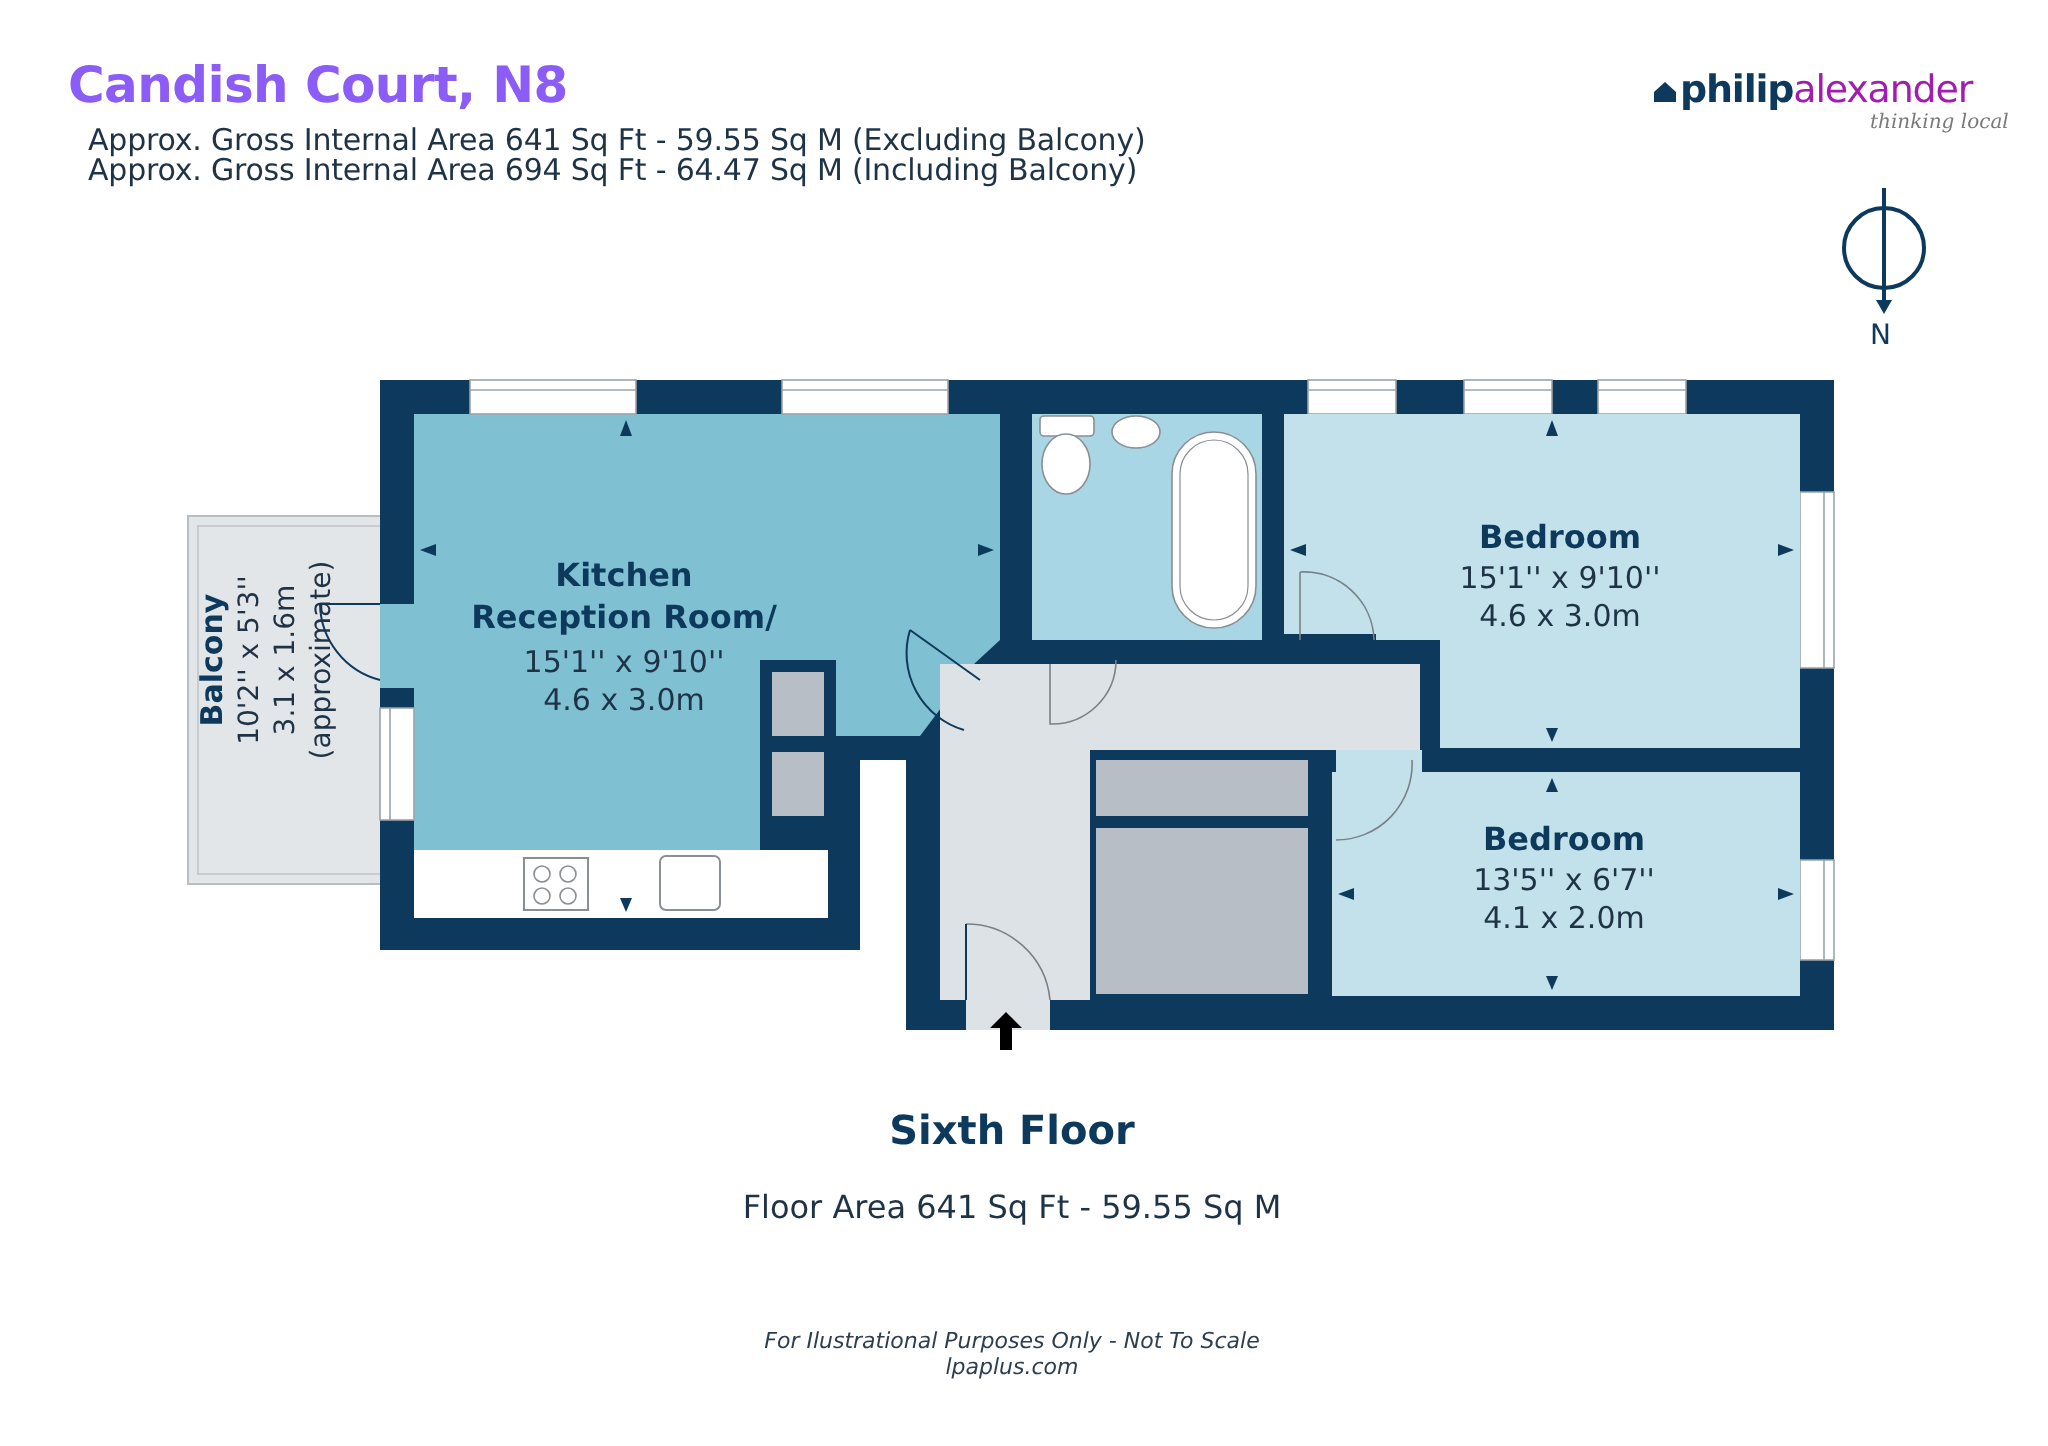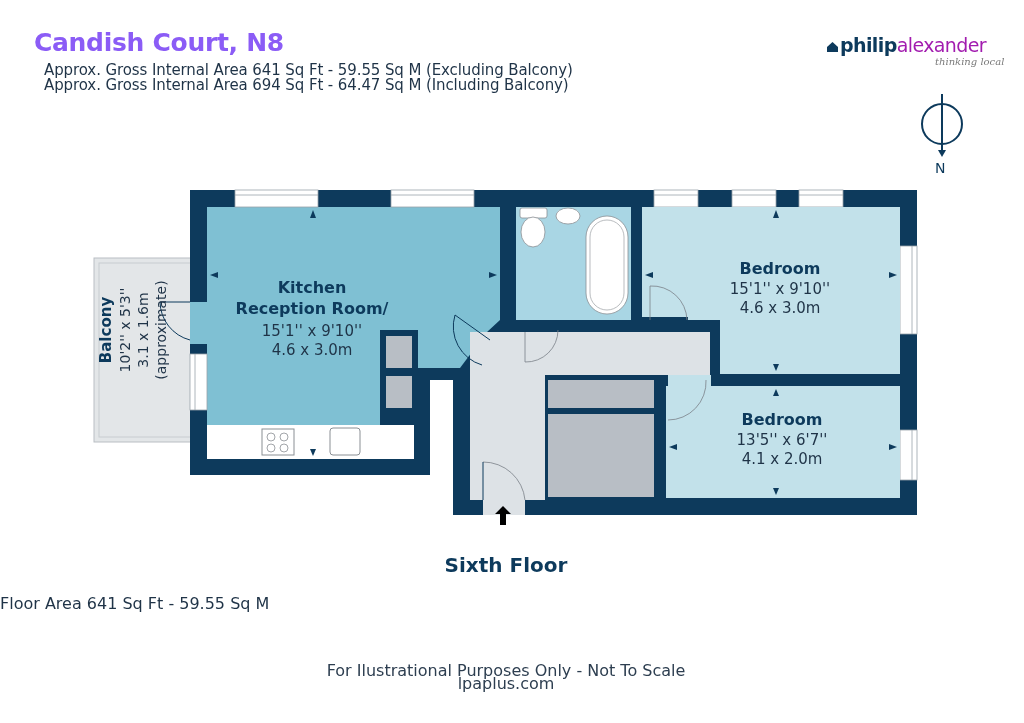--- a/index.html
+++ b/index.html
@@ -7,22 +7,22 @@
   .title { position: absolute; left: 34px; top: 28px; font-size: 25px; font-weight: bold; color: #8b5cf6; letter-spacing: -0.3px; }
   .subline { position: absolute; left: 44px; font-size: 15px; color: #1f3347; letter-spacing: -0.1px; }
   .sub1 { top: 61px; }
   .sub2 { top: 76px; text-align: center; }
   .logo { position: absolute; left: 826px; top: 34px; font-size: 19px; letter-spacing: -0.6px; }
   .logo .a { color: #0d3a5c; font-weight: bold; }
   .logo .b { color: #a21caf; }
   .tagline { position: absolute; left: 900px; top: 56px; font-size: 10px; font-style: italic; color: #7a7a7a; font-family: "DejaVu Serif", serif; margin-left: 35px; }
   .plan { position: absolute; left: 0; top: 0; }
   .floor-title { position: absolute; left: 0; width: 1012px; text-align: center; top: 553px; font-size: 20px; font-weight: bold; color: #0d3a5c; }
-  .floor-area { position: absolute; left: 0; width: 1012px; top: 594px; font-size: 16px; color: #1f3347; }
-  .disclaimer { position: absolute; left: 0; width: 1012px; text-align: center; top: 664px; font-size: 16px; color: #2d3e50; line-height: 13px; }
+  .floor-area { position: absolute; left: 0; width: 1012px; text-align: center; top: 594px; font-size: 16px; color: #1f3347; }
+  .disclaimer { position: absolute; left: 0; width: 1012px; text-align: center; top: 664px; font-size: 11px; color: #2d3e50; line-height: 13px; font-style: italic; }
   .room-label { position: absolute; text-align: center; color: #0d3a5c; }
   .room-name { font-size: 16px; font-weight: bold; line-height: 21px; }
   .room-dim { font-size: 15px; line-height: 19px; color: #1f3347; }
   .balcony-label { position: absolute; left: 97px; top: 430px; width: 200px; transform-origin: 0 0; transform: rotate(-90deg); text-align: center; color: #0d3a5c; }
   .balcony-label .room-name { font-size: 15px; line-height: 19px; }
   .balcony-label .room-dim { font-size: 14px; line-height: 18px; }
 </style>
 </head>
 <body>
 

